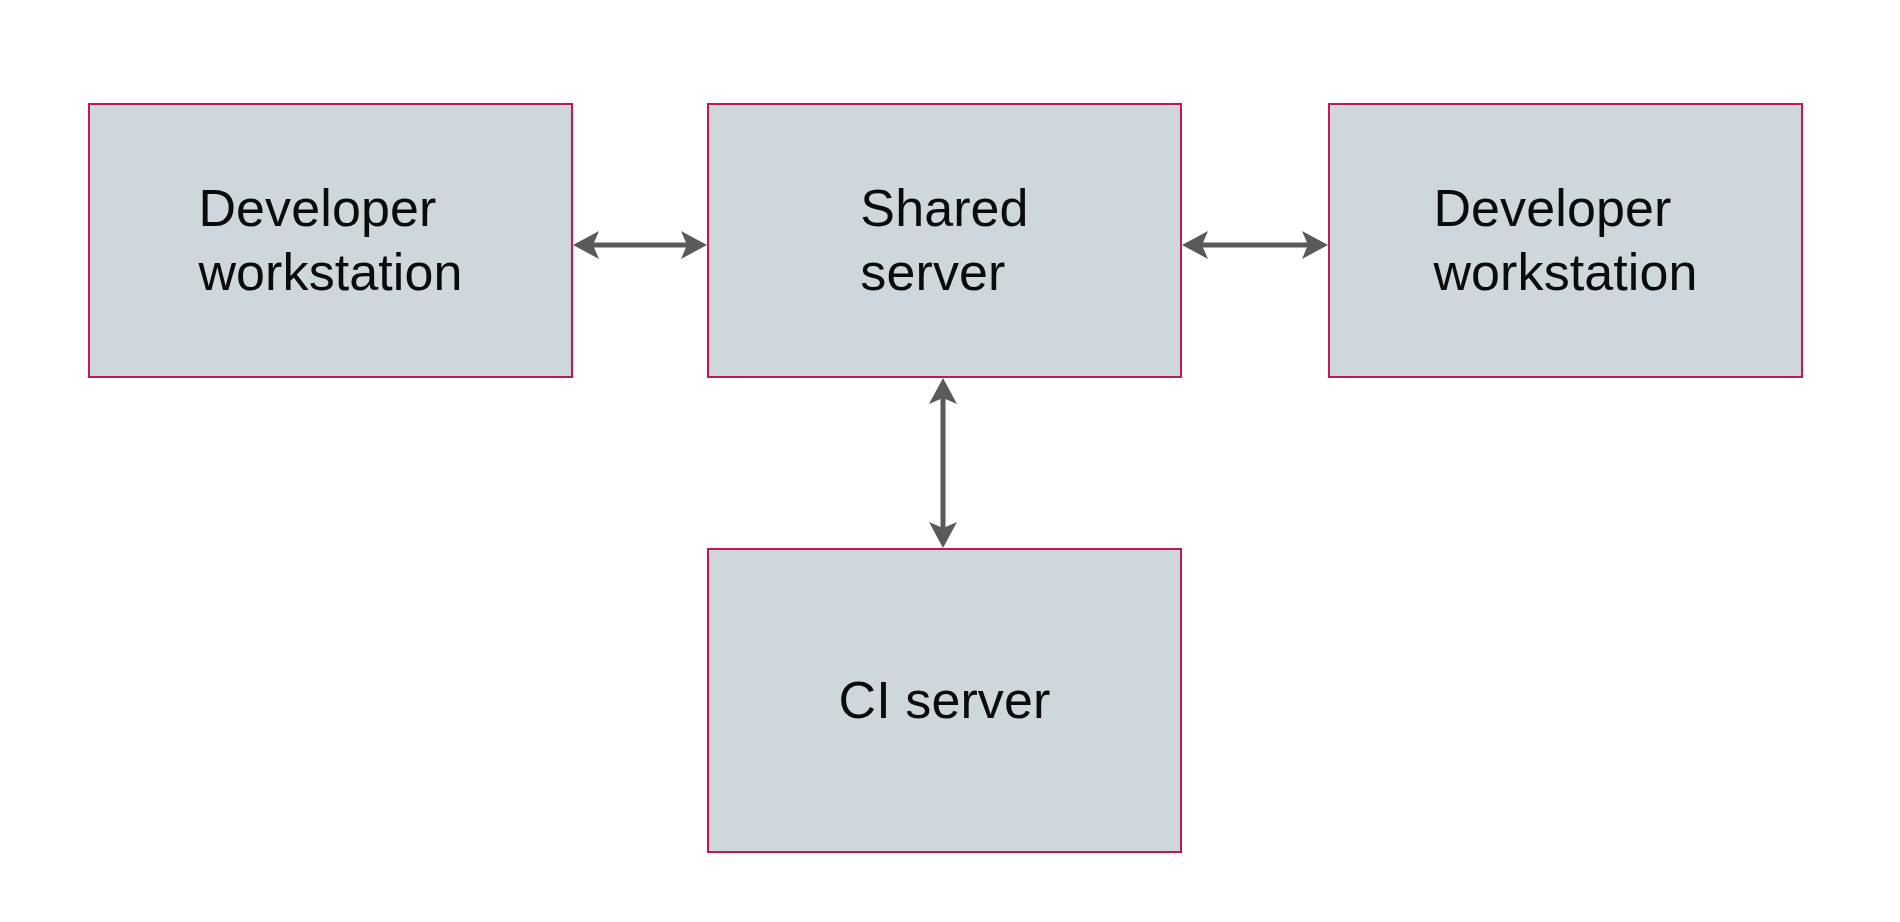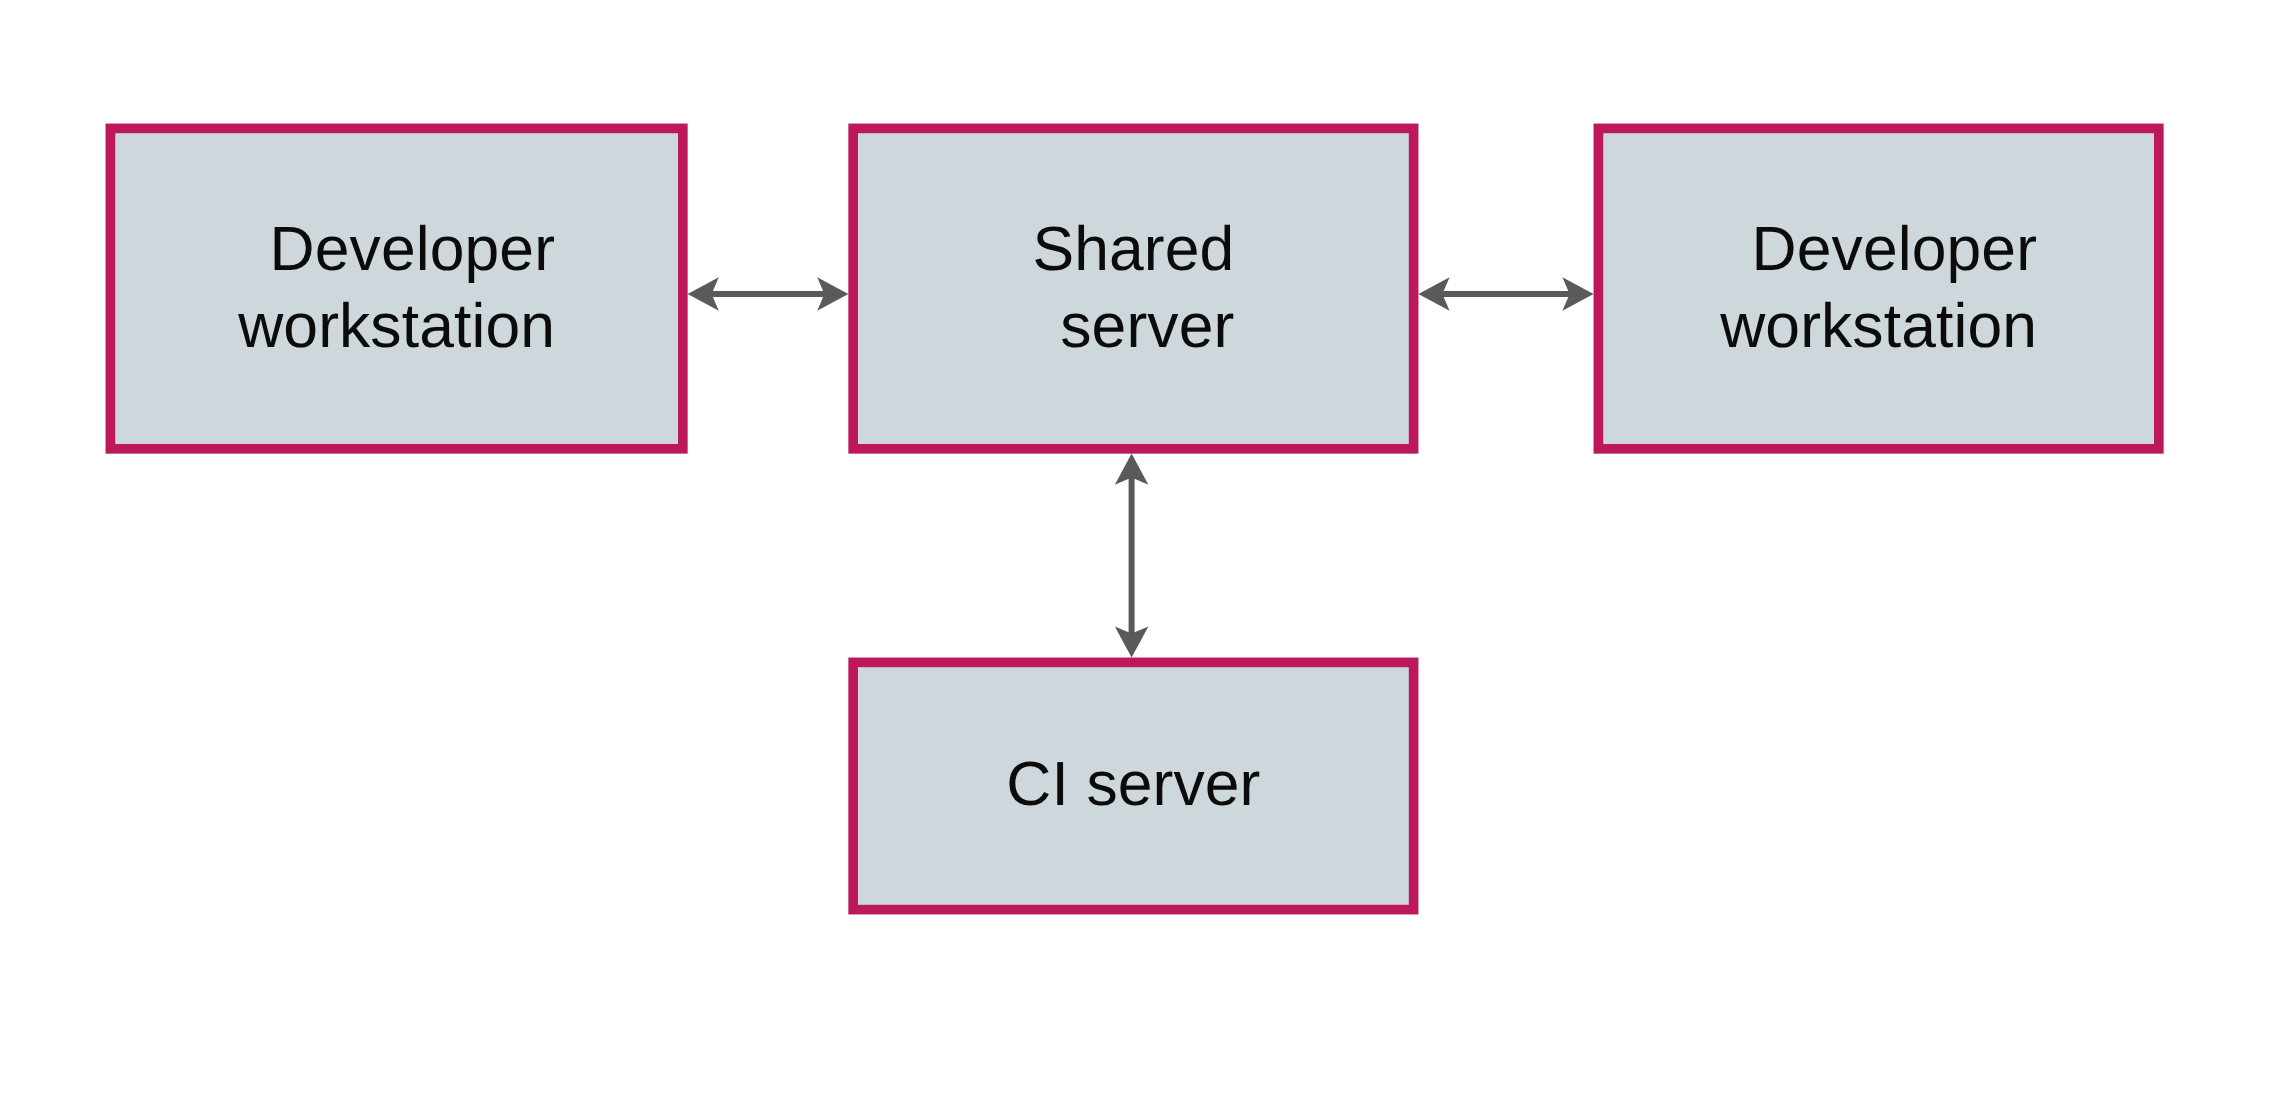--- a/index.html
+++ b/index.html
@@ -15,40 +15,40 @@
     position: relative;
     width: 1900px;
     height: 922px;
     background: #ffffff;
     overflow: hidden;
   }
   .node {
     position: absolute;
     box-sizing: border-box;
     background: #ced8dc;
-    border: 8px solid #be185d;
+    border: 2px solid #be185d;
     display: flex;
     align-items: center;
     justify-content: center;
-    text-align: right;
+    text-align: left;
   }
   .node-label {
     font-size: 52px;
     line-height: 1.22;
     color: #0b0b0b;
     font-weight: 400;
     letter-spacing: 0.1px;
     white-space: pre-line;
     padding: 0 6px;
   }
   
   #node-dev-left   { left: 88px;   top: 103px; width: 485px; height: 275px; }
   #node-shared     { left: 707px;  top: 103px; width: 475px; height: 275px; }
   #node-dev-right  { left: 1328px; top: 103px; width: 475px; height: 275px; }
-  #node-ci         { left: 707px;  top: 548px; width: 475px; height: 214px; }
+  #node-ci         { left: 707px;  top: 548px; width: 475px; height: 305px; }
 
   
   #node-dev-right .node-label { white-space: pre-line; }
 
   .edge {
     position: absolute;
     overflow: visible;
   }
   #edge-left-shared  { left: 565px;  top: 222px; width: 150px; height: 46px; }
   #edge-shared-right { left: 1174px; top: 222px; width: 162px; height: 46px; }

